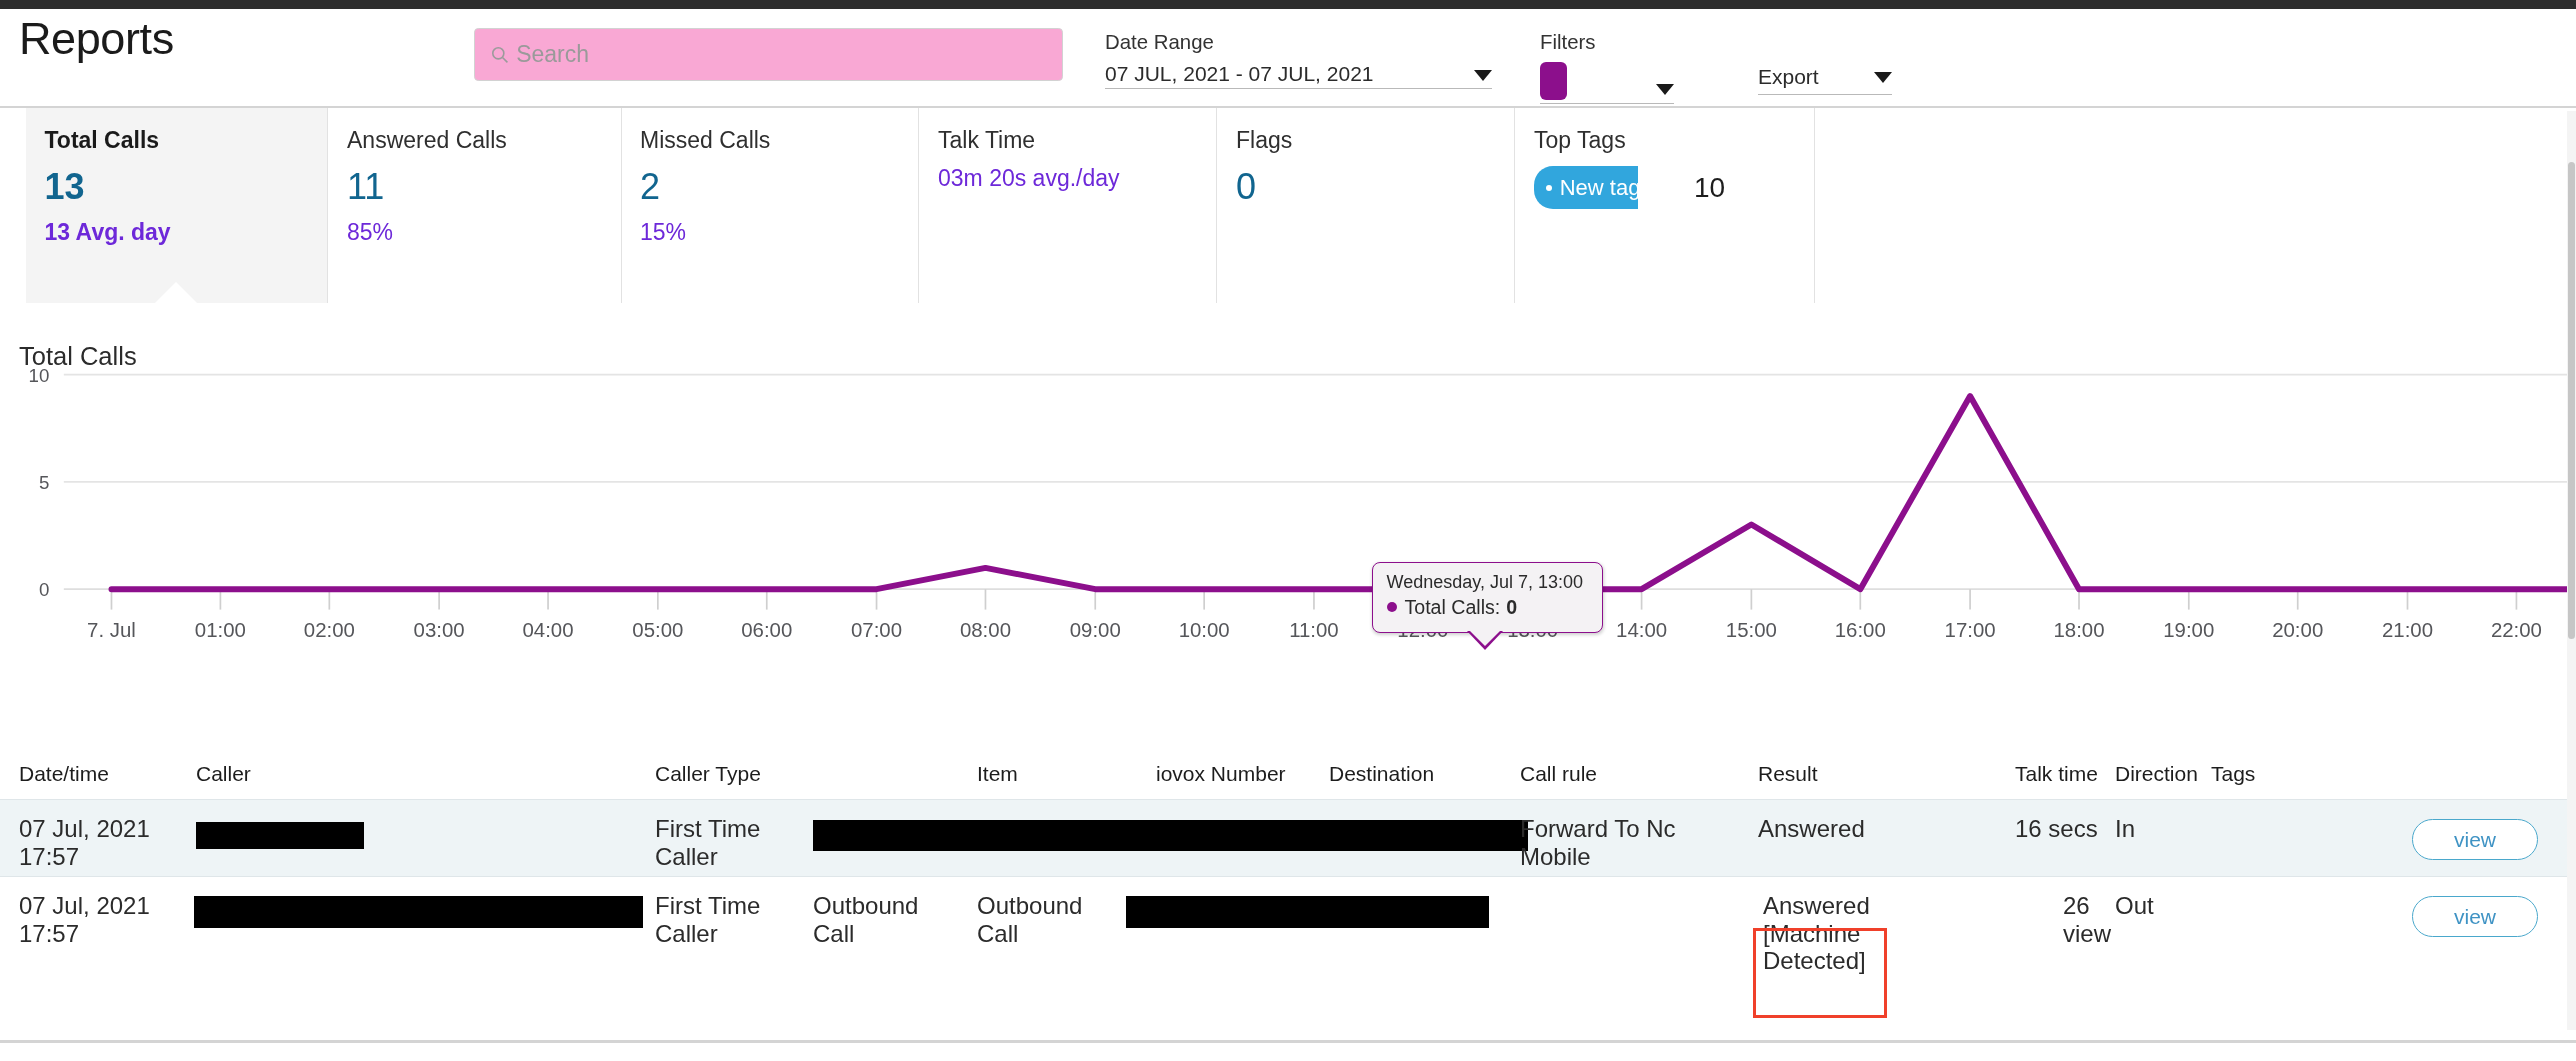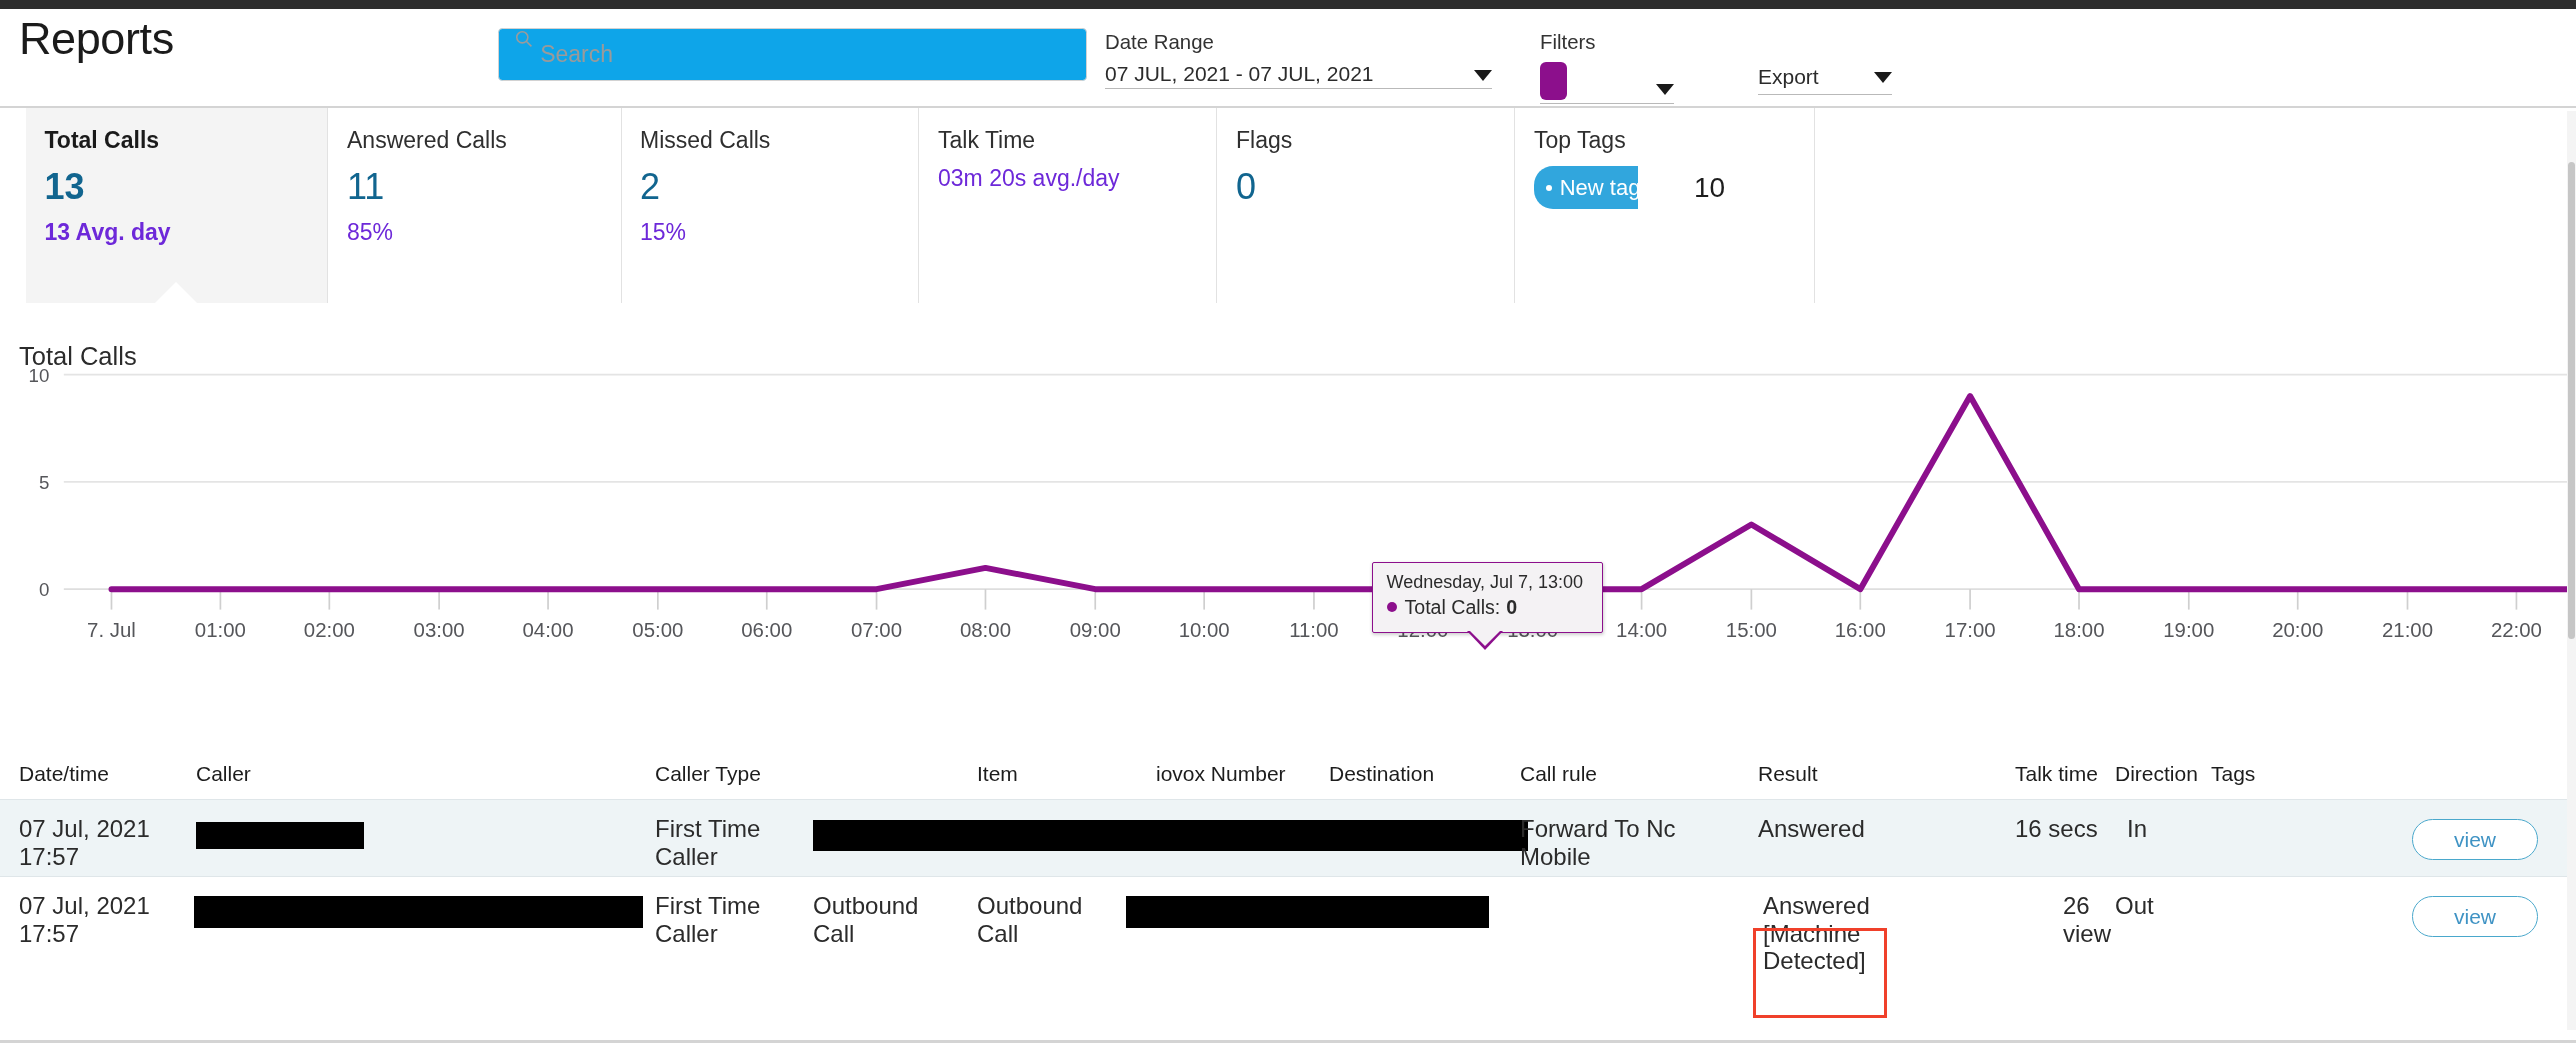--- a/index.html
+++ b/index.html
@@ -25,26 +25,26 @@
     background: #ffffff;
   }
   .page-title {
     position: absolute; left: 19px; top: 4px;
     font-size: 45px;
     color: #1b1b1b;
     font-weight: 400;
     letter-spacing: -0.4px;
   }
   .search-box {
-    position: absolute; left: 498px; top: 19.6px;
+    position: absolute; left: 474px; top: 19.6px;
     width: 589px; height: 53px;
     border: 0.9px solid #d2d2d2;
     border-radius: 4.3px;
-    background: #0ea5e9;
-    display: flex; 
+    background: #f9a8d4;
+    display: flex; align-items: center;
   }
   .search-icon {
     margin-left: 14.5px;
     width: 19px; height: 19px;
     flex: none;
     color: #9b9b9b;
   }
   .search-input {
     border: none; outline: none;
     background: transparent;
@@ -178,21 +178,21 @@
     position: absolute; left: 19px; top: 39px;
     font-size: 25.5px; color: #2b2b2b;
   }
   .chart-canvas { position: absolute; left: 0; top: 0; }
   .tooltip {
     position: absolute;
     left: 1372px; top: 562px;
     width: 231px; height: 71px;
     background: #f4f2f4;
     border: 1.7px solid #8c0f8c;
-    border-radius: 2px;
+    border-radius: 8px;
     box-shadow: 0.9px 1.7px 3.4px rgba(0,0,0,0.18);
     padding: 8.5px 0 0 13.6px;
     z-index: 5;
   }
   .tooltip-date { font-size: 18px; color: #2b2b2b; white-space: nowrap; }
   .tooltip-row {
     margin-top: 3.4px;
     display: flex; align-items: center;
     font-size: 19.6px; color: #2b2b2b;
     white-space: nowrap;
@@ -481,21 +481,21 @@
       <div>First Time</div>
       <div>Caller</div>
     </div>
     <div class="redact" style="left:813px; top:19.6px; width:715px; height:31px;"></div>
     <div class="cell" style="left:1520px; width:196px;">
       <div>Forward To Nc</div>
       <div>Mobile</div>
     </div>
     <div class="cell" style="left:1758px;">Answered</div>
     <div class="cell" style="left:2015px;">16 secs</div>
-    <div class="cell" style="left:2115px;margin-left:12px;">In</div>
+    <div class="cell" style="left:2115px;">In</div>
     <button class="view-btn">view</button>
   </div>
 
   <div class="t-row">
     <div class="cell" style="left:19px; width:162px;">
       <div>07 Jul, 2021</div>
       <div>17:57</div>
     </div>
     <div class="redact" style="left:194px; top:19px; width:449px; height:32px;"></div>
     <div class="cell" style="left:655px; width:145px;">

